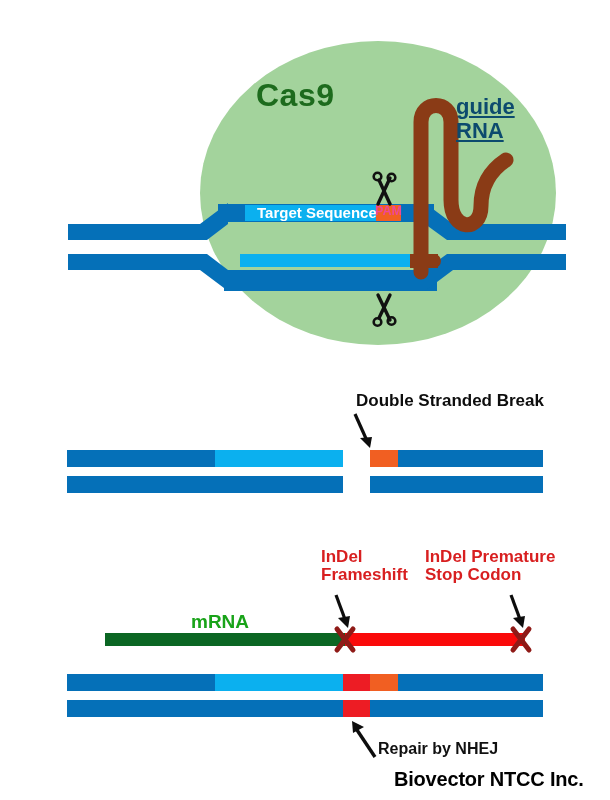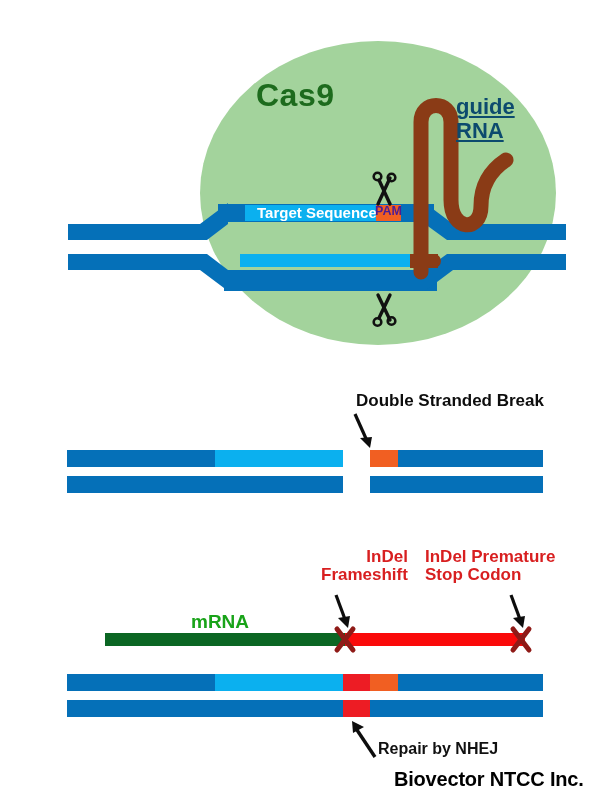--- a/index.html
+++ b/index.html
@@ -45,34 +45,34 @@
   #target-seq-label {
     left: 257px; top: 205px;
     font-size: 15px;
     font-weight: bold;
     color: #ffffff;
   }
   #pam-label {
     left: 375px; top: 205px;
     font-size: 12.5px;
     font-weight: bold;
-    color: #4c1d95;
+    color: #ec4899;
   }
   #dsb-label {
     left: 356px; top: 392px;
     font-size: 17px;
     font-weight: bold;
     color: #0d0d0d;
   }
   #indel-frameshift-label {
     left: 321px; top: 548px;
     font-size: 17px;
     font-weight: bold;
     color: #d81f20;
-    text-align: right;
+    text-align: left;
   }
   #indel-stop-label {
     left: 425px; top: 548px;
     font-size: 17px;
     font-weight: bold;
     color: #d81f20;
     text-align: left;
   }
   #mrna-label {
     left: 191px; top: 612px;

